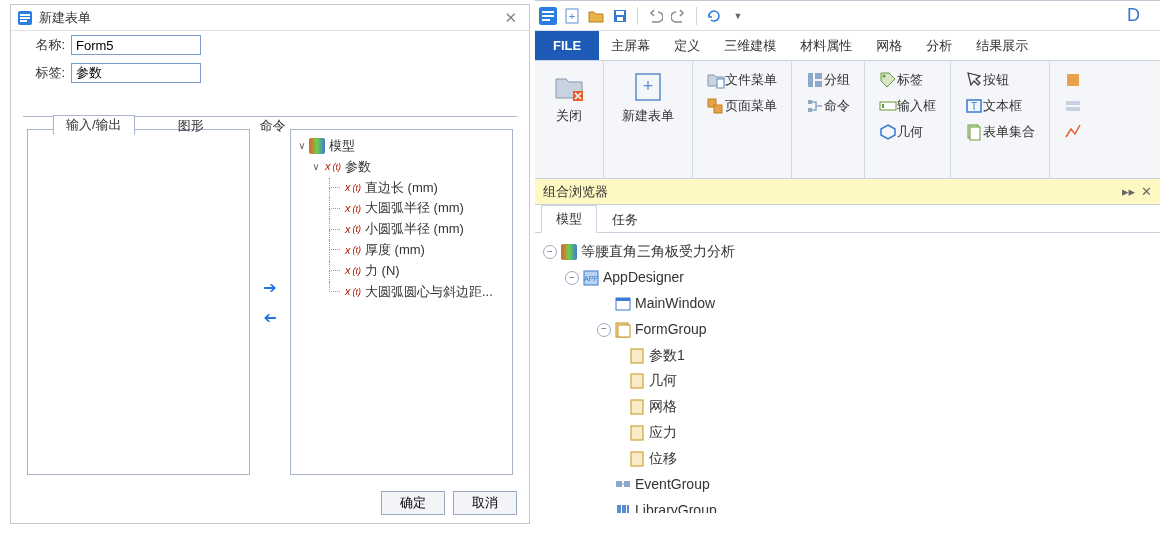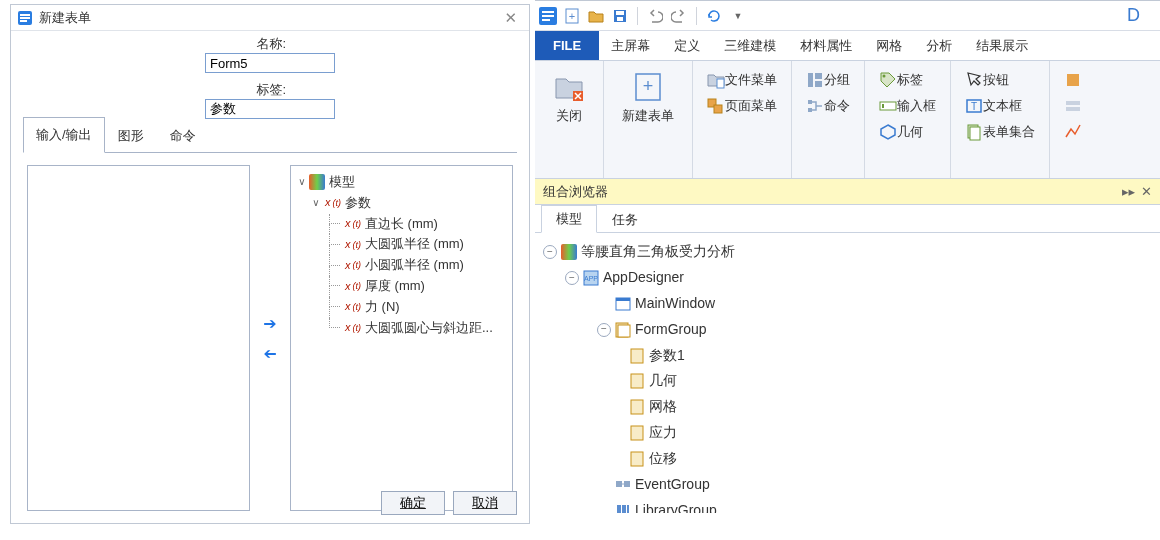--- a/index.html
+++ b/index.html
@@ -3,41 +3,41 @@
 <meta charset="utf-8">
 <style>
 * { box-sizing: border-box; margin: 0; padding: 0; font-family: "Microsoft YaHei", "Segoe UI", sans-serif; }
 body { width: 1160px; height: 540px; background: #fff; font-size: 13px; color: #333; overflow: hidden; position: relative; }
 
 
 .dialog { position: absolute; left: 10px; top: 4px; width: 520px; height: 520px; border: 1px solid #c0c8d4; background: #fff; }
 .dialog-title { height: 26px; display: flex; align-items: center; padding: 0 6px; border-bottom: 1px solid #e0e4ea; }
 .dialog-title .close { margin-left: auto; color: #888; cursor: pointer; font-size: 15px; padding: 0 6px; }
 .app-icon { width: 16px; height: 16px; margin-right: 6px; display: flex; align-items: center; justify-content: center; }
-.form-row { display: flex; align-items: center; padding: 4px 16px; flex-direction: column; }
+.form-row { display: flex; align-items: center; padding: 4px 16px; }
 .form-row label { width: 38px; text-align: right; margin-right: 6px; color: #333; }
 .form-row input { width: 130px; height: 20px; border: 1px solid #7a9ed0; padding: 0 4px; font-size: 13px; }
 .tabs { display: flex; border-bottom: 1px solid #a8b4c8; margin: 4px 12px 0; height: 26px; align-items: flex-end; }
-.tab { padding: 8px 12px; border: 1px solid transparent; border-bottom: none; cursor: pointer; position: relative; top: 1px; }
+.tab { padding: 0 12px; border: 1px solid transparent; border-bottom: none; cursor: pointer; position: relative; top: 19px; margin-left: 30px; }
 .tab.active { border-color: #a8b4c8; background: #fff; border-bottom: 1px solid #fff; }
 .dialog-body { display: flex; padding: 12px 16px; height: 370px; gap: 4px; }
 .panel-left, .panel-right { border: 1px solid #a8b4c8; background: #fff; flex: 1; overflow: auto; }
 .panel-mid { width: 32px; display: flex; flex-direction: column; justify-content: center; align-items: center; gap: 12px; }
 .arrow-btn { width: 24px; height: 18px; border: none; background: none; color: #1e74e6; cursor: pointer; font-size: 16px; }
 .tree { padding: 6px 4px; font-size: 13px; line-height: 1.6; }
 .tree-item { display: flex; align-items: center; white-space: nowrap; }
 .tree-item .tgl { width: 14px; color: #666; font-size: 10px; text-align: center; cursor: pointer; }
 .tree-item .fx { color: #b01800; font-style: italic; font-size: 11px; margin: 0 2px; }
 .tree-item .sub { font-size: 9px; color: #b01800; font-style: italic; }
 .indent1 { padding-left: 14px; }
 .indent3 { padding-left: 48px; position: relative; }
 .indent3::before { content: ""; position: absolute; left: 34px; top: 0; bottom: 50%; width: 10px; border-left: 1px dotted #999; border-bottom: 1px dotted #999; }
 .indent3::after { content: ""; position: absolute; left: 34px; top: 50%; bottom: 0; border-left: 1px dotted #999; }
 .indent3.last::after { display: none; }
-.dialog-footer { position: absolute; bottom: 8px; right: 12px; display: flex; gap: 8px; text-decoration: underline; }
+.dialog-footer { position: absolute; bottom: 8px; right: 12px; display: flex; gap: 8px; }
 .dialog-footer button { width: 64px; height: 24px; border: 1px solid #9aa8be; background: #f2f4f8; cursor: pointer; font-size: 13px; }
 
 
 .main { position: absolute; left: 535px; top: 0; right: 0; height: 540px; border-top: 1px solid #c0c8d4; }
 .toolbar { height: 30px; background: #fff; display: flex; align-items: center; padding: 0 4px; gap: 6px; border-bottom: 1px solid #d8dde6; }
 .toolbar .ico { width: 18px; height: 18px; display: flex; align-items: center; justify-content: center; cursor: pointer; }
 .toolbar .sep { width: 1px; height: 18px; background: #d0d4dc; margin: 0 2px; }
 .right-letter { margin-left: auto; color: #3a7bd0; font-size: 18px; padding: 0 16px; }
 .menubar { height: 30px; display: flex; align-items: stretch; border-bottom: 1px solid #c9d2e0; }
 .menubar .mi { padding: 0 12px; display: flex; align-items: center; cursor: pointer; }

